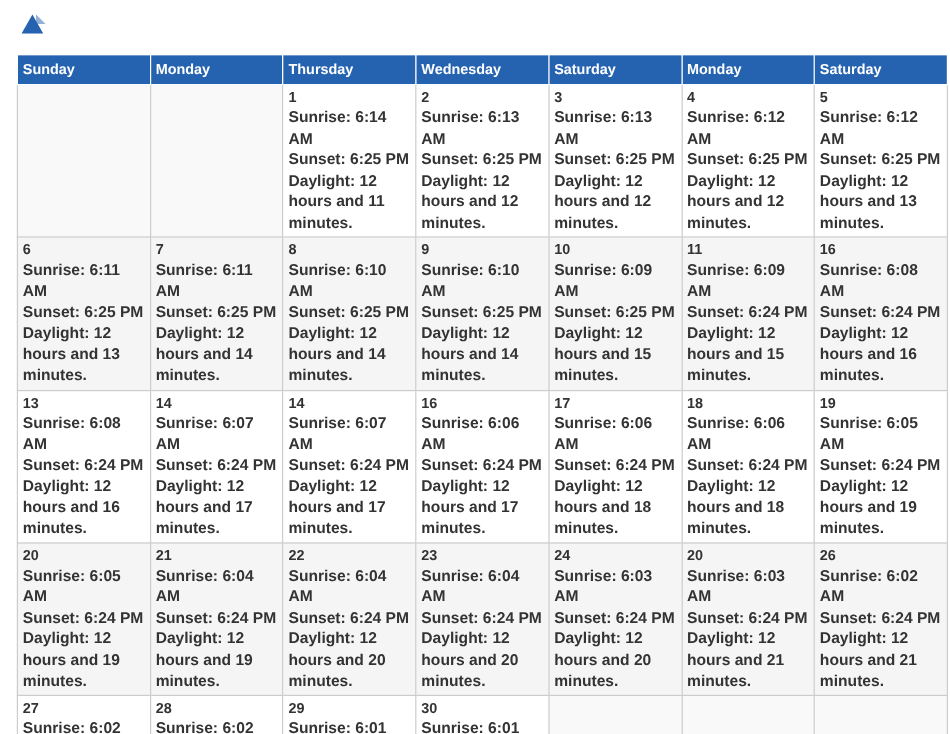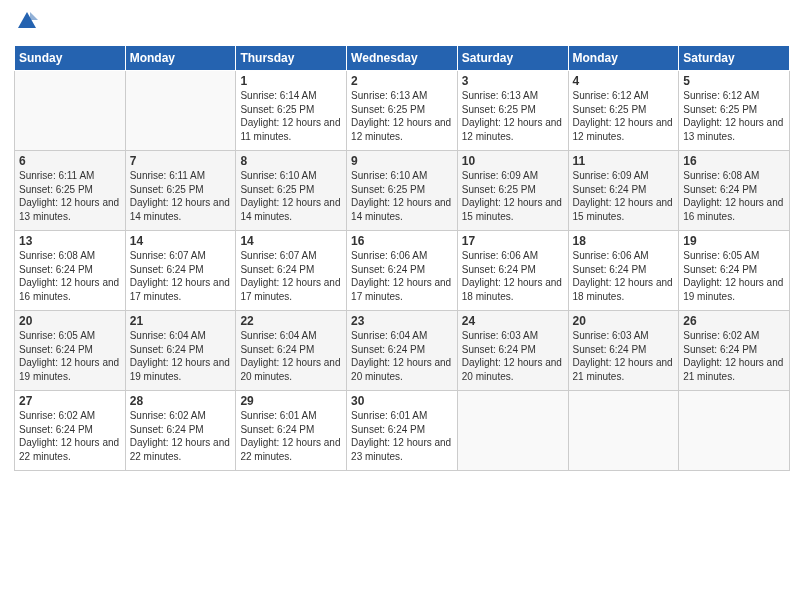--- a/index.html
+++ b/index.html
@@ -76,23 +76,24 @@
       height: 80px;
     }
     .day-num {
       font-size: 12px;
       font-weight: bold;
       color: #333;
       display: block;
       margin-bottom: 1px;
     }
     .day-info {
-      font-size: 10px;
+      font-size: 13px;
       color: #333;
       line-height: 1.35;
+      font-weight: bold;
     }
     .empty {
       background: #f9f9f9;
     }
     tbody tr:nth-child(odd) td {
       background: #fff;
     }
     tbody tr:nth-child(even) td {
       background: #f5f5f5;
     }

